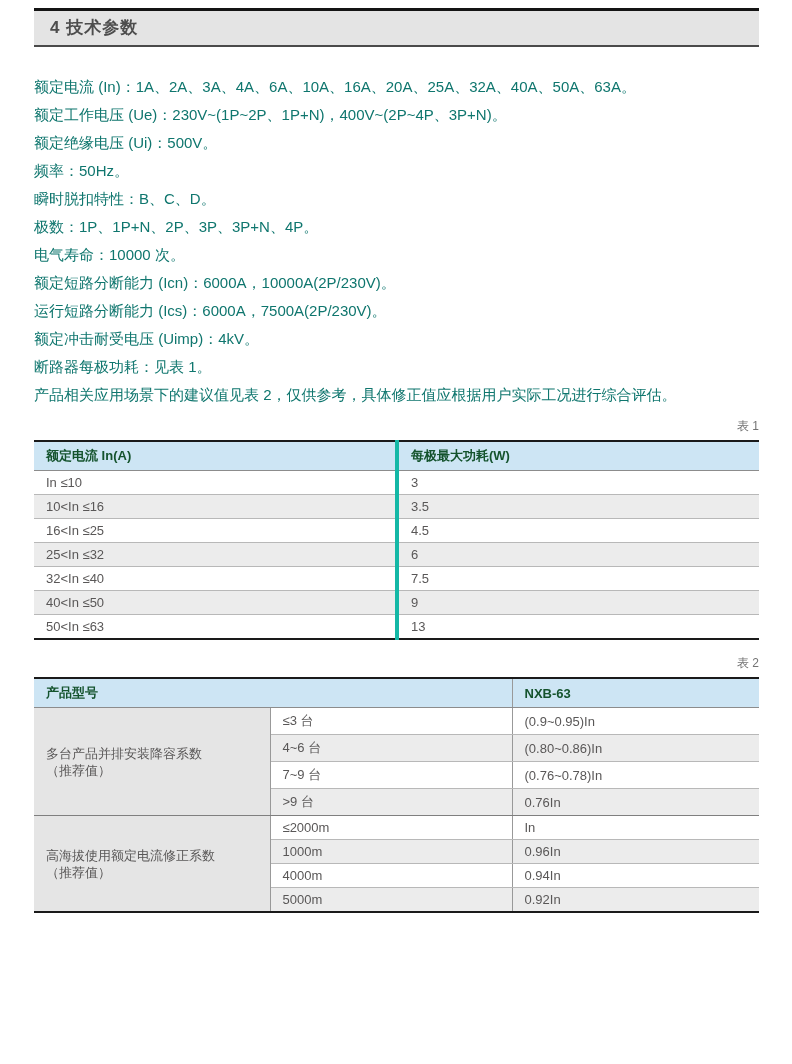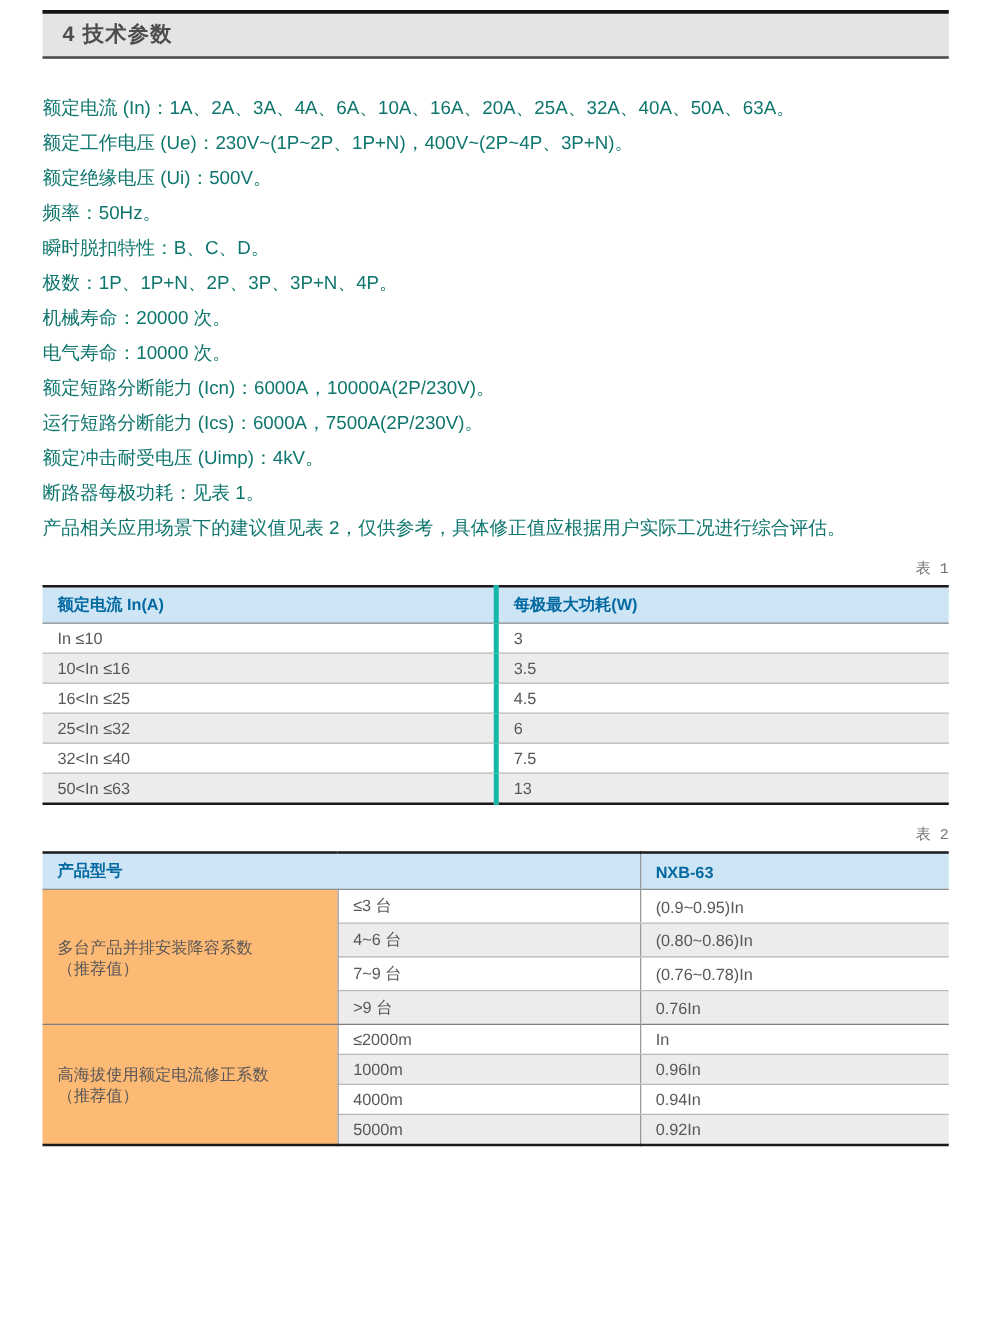--- a/index.html
+++ b/index.html
@@ -36,58 +36,57 @@
     height: 28px;
     white-space: nowrap;
     color: #0f766e;
   }
   
   .tbl-label {
     text-align: right;
     font-size: 12px;
     color: #737373;
     margin-bottom: 5px;
-    font-family: Liberation Mono, monospace;
   }
   .tbl-label.first { margin-top: 9px; }
   .tbl-label.second { margin-top: 15px; }
   
   table {
     width: 725px;
     border-collapse: collapse;
     border-top: 2px solid #1a1a1a;
     border-bottom: 2px solid #1a1a1a;
     table-layout: fixed;
   }
   th {
     background: #cde5f4;
     text-align: left;
     font-size: 13px;
     font-weight: bold;
-    color: #0369a1;
+    color: #14532d;
     padding: 5px 12px;
     border-bottom: 1px solid #8c8c8c;
   }
   td {
     font-size: 13px;
     color: #595757;
     padding: 4px 12px;
     border-bottom: 1px solid #b8b8b8;
     height: 23px;
     vertical-align: middle;
   }
   .t1 tbody tr:nth-child(even) td { background: #ececec; }
   .t1 th + th, .t1 td + td { border-left: 4px solid #14b8a6; }
   
   .t2 th + th { border-left: 1px solid #999999; }
   .t2 td.sub + td.val { border-left: 1px solid #999999; }
   .t2 tbody tr:nth-child(even) td.sub,
   .t2 tbody tr:nth-child(even) td.val { background: #ececec; }
   .t2 td.group-cell {
-    background: #fdba74;
+    background: #e5e5e5;
     border-right: 1px solid #999999;
     border-bottom: 1px solid #7f7f7f;
     vertical-align: middle;
     line-height: 17px;
   }
   .t2 tr.group-end td { border-bottom: 1px solid #7f7f7f; }
 </style>
 </head>
 <body>
 
@@ -97,21 +96,20 @@
     <h1>4 技术参数</h1>
   </div>
 
   <div class="specs">
     <div class="spec-line">额定电流 (In)：1A、2A、3A、4A、6A、10A、16A、20A、25A、32A、40A、50A、63A。</div>
     <div class="spec-line">额定工作电压 (Ue)：230V~(1P~2P、1P+N)，400V~(2P~4P、3P+N)。</div>
     <div class="spec-line">额定绝缘电压 (Ui)：500V。</div>
     <div class="spec-line">频率：50Hz。</div>
     <div class="spec-line">瞬时脱扣特性：B、C、D。</div>
     <div class="spec-line">极数：1P、1P+N、2P、3P、3P+N、4P。</div>
-    <div class="spec-line">机械寿命：20000 次。</div>
     <div class="spec-line">电气寿命：10000 次。</div>
     <div class="spec-line">额定短路分断能力 (Icn)：6000A，10000A(2P/230V)。</div>
     <div class="spec-line">运行短路分断能力 (Ics)：6000A，7500A(2P/230V)。</div>
     <div class="spec-line">额定冲击耐受电压 (Uimp)：4kV。</div>
     <div class="spec-line">断路器每极功耗：见表 1。</div>
     <div class="spec-line">产品相关应用场景下的建议值见表 2，仅供参考，具体修正值应根据用户实际工况进行综合评估。</div>
   </div>
 
   <div class="tbl-label first">表 1</div>
 
@@ -141,20 +139,24 @@
       </tr>
       <tr>
         <td>25&lt;In ≤32</td>
         <td>6</td>
       </tr>
       <tr>
         <td>32&lt;In ≤40</td>
         <td>7.5</td>
       </tr>
       <tr>
+        <td>40&lt;In ≤50</td>
+        <td>9</td>
+      </tr>
+      <tr>
         <td>50&lt;In ≤63</td>
         <td>13</td>
       </tr>
     </tbody>
   </table>
 
   <div class="tbl-label second">表 2</div>
 
   <table class="t2">
     <colgroup>

